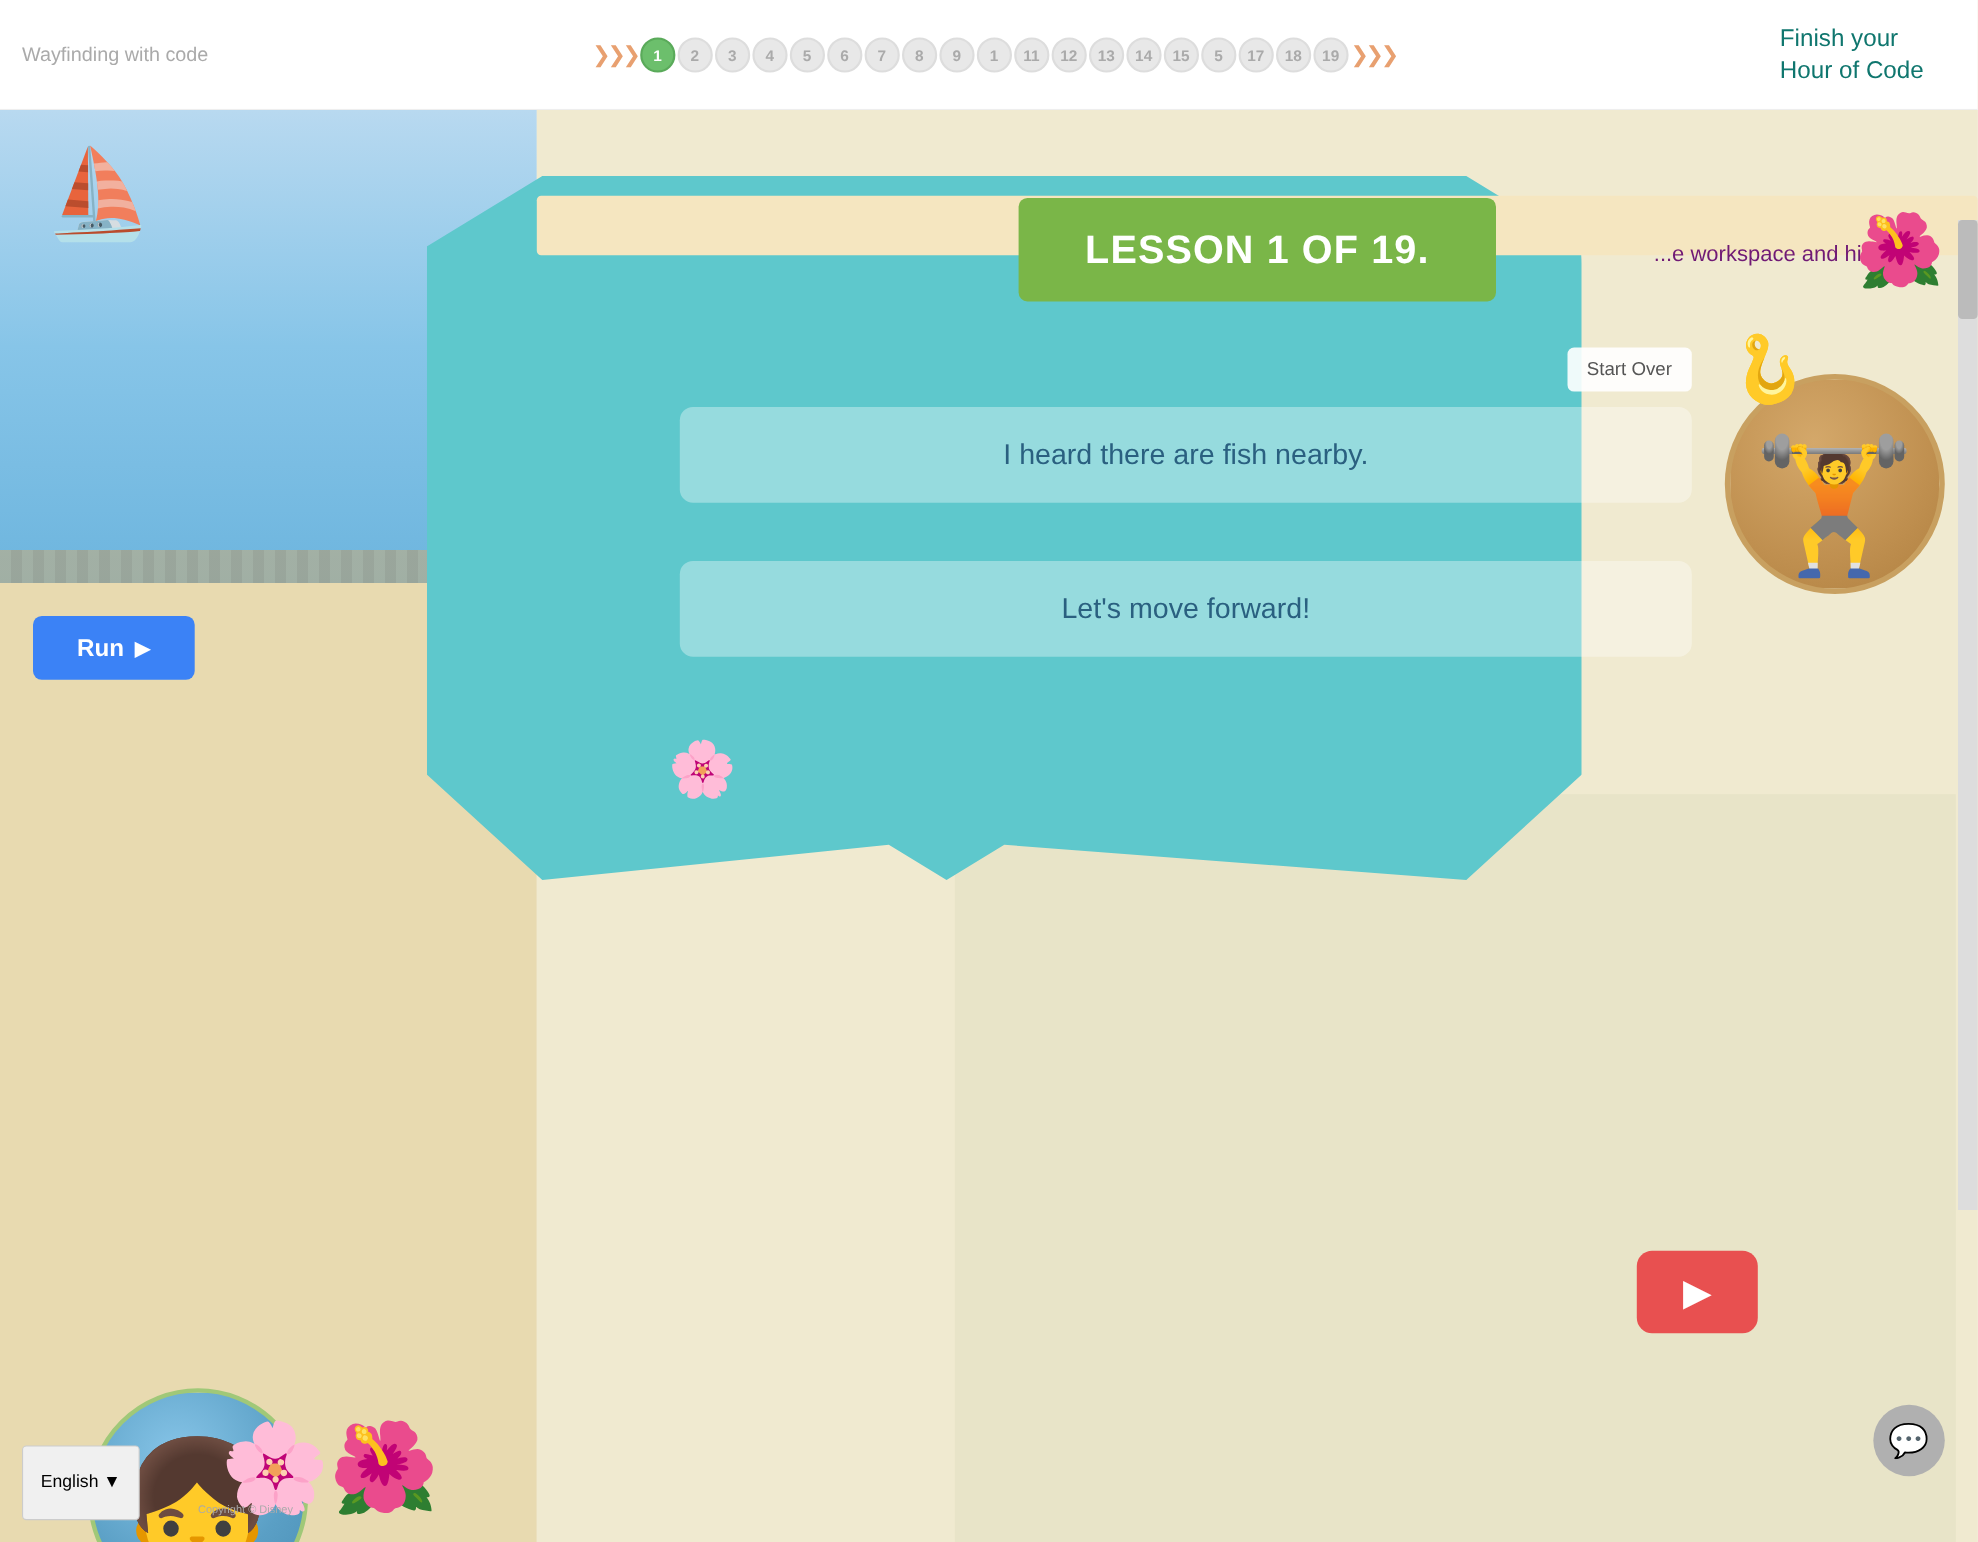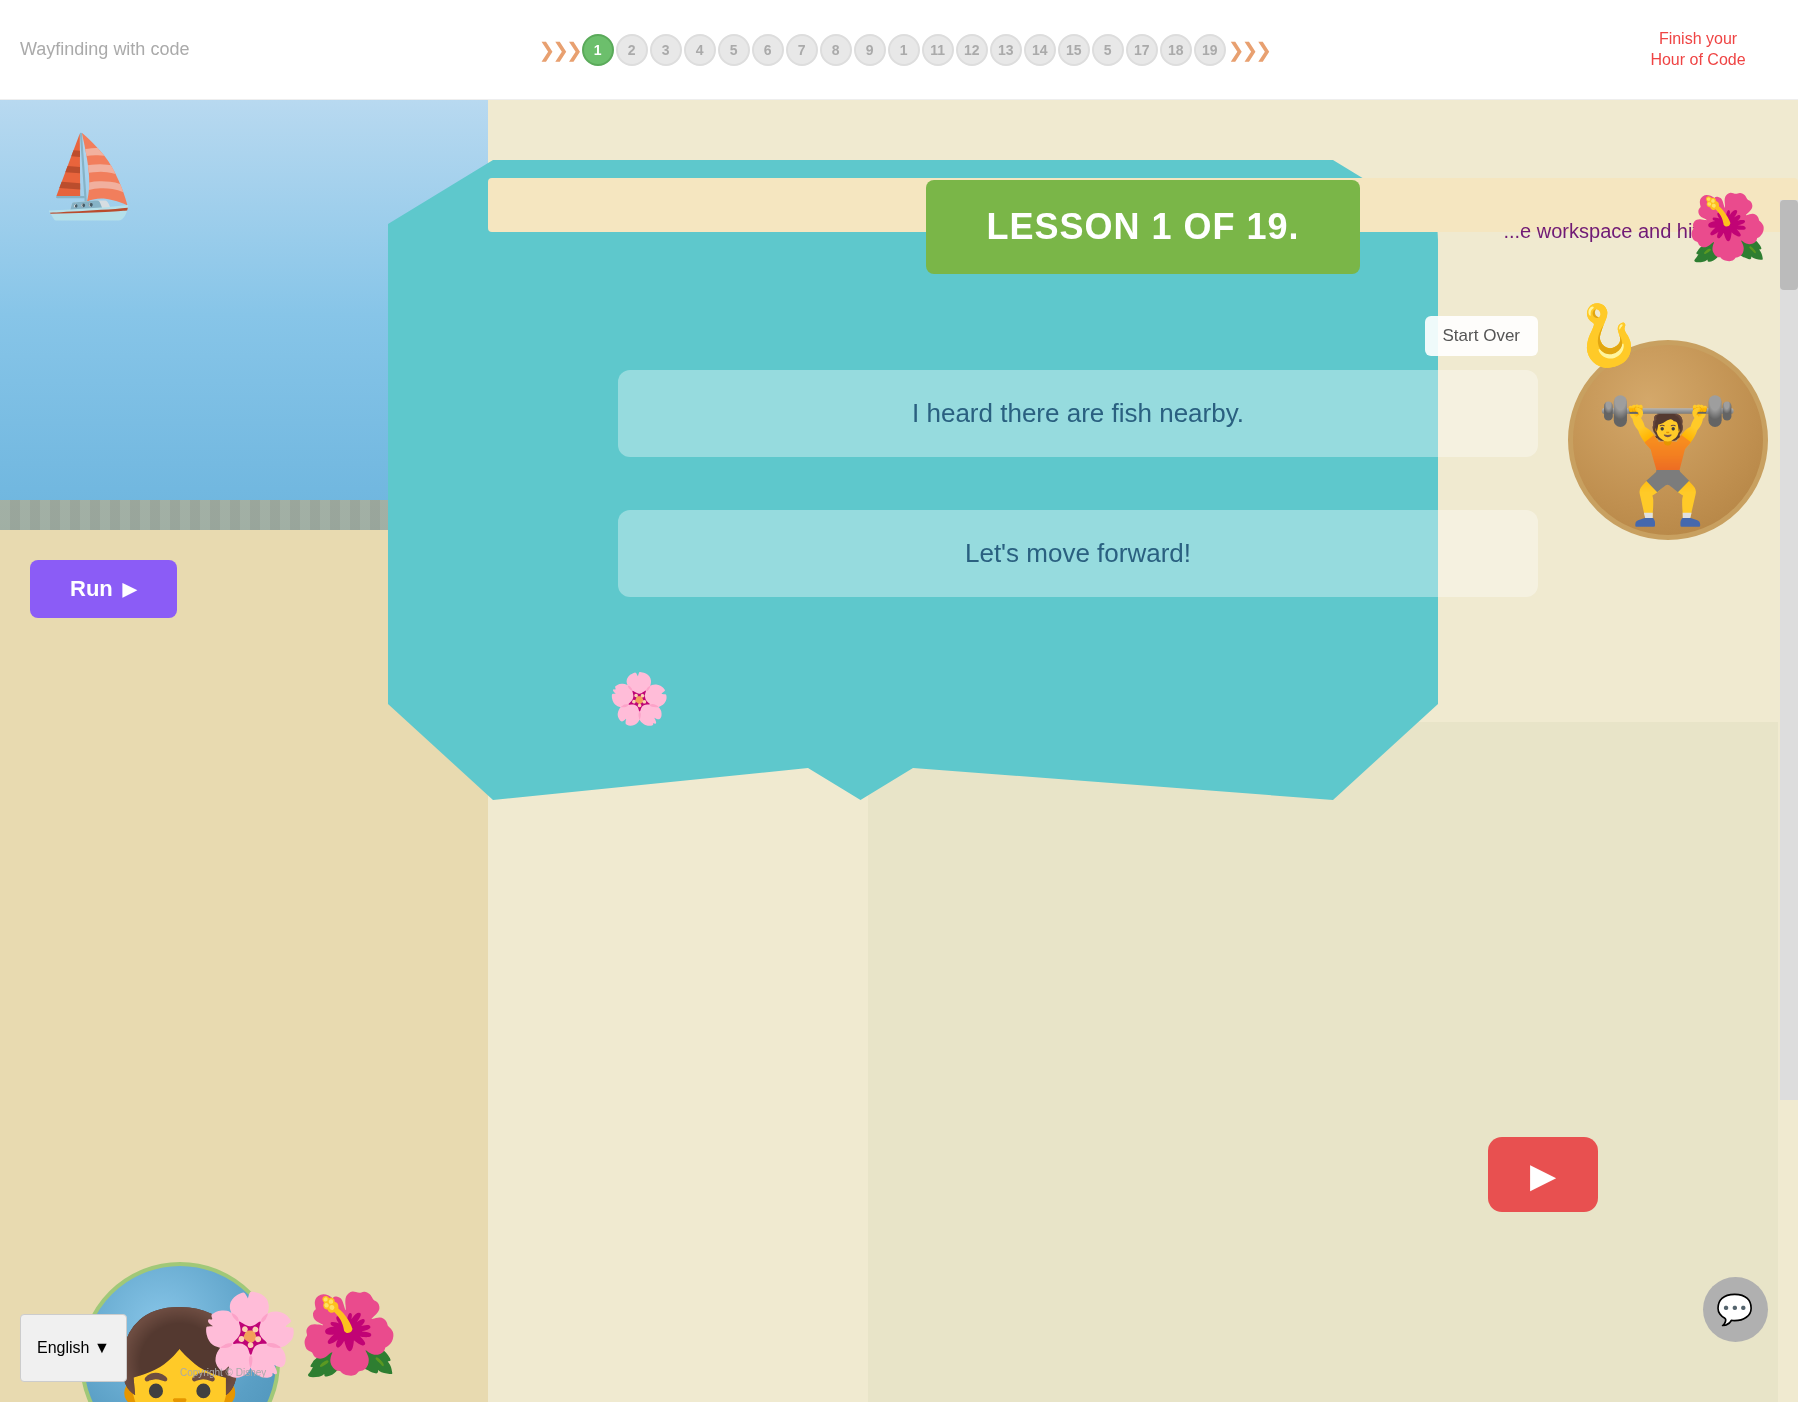--- a/index.html
+++ b/index.html
@@ -54,23 +54,23 @@
       background: #6cbf6c;
       color: white;
       border: 2px solid #5aaa5a;
     }
     .step-circle.inactive {
       background: #e8e8e8;
       color: #aaa;
       border: 2px solid #ddd;
     }
     .finish-link {
-      font-size: 16px;
-      color: #ef4444;
-      text-align: center;
+      font-size: 22px;
+      color: #0f766e;
+      text-align: left;
       min-width: 160px;
       line-height: 1.3;
       cursor: pointer;
     }
 
     
     .main-content {
       display: flex;
       width: 100%;
       height: calc(100% - 100px);
@@ -153,21 +153,21 @@
       left: 200px;
       font-size: 60px;
       z-index: 6;
     }
 
     
     .run-button {
       position: absolute;
       top: 20px;
       left: 30px;
-      background: #8b5cf6;
+      background: #3b82f6;
       color: white;
       font-size: 22px;
       font-weight: bold;
       padding: 16px 40px;
       border: none;
       border-radius: 8px;
       cursor: pointer;
       display: flex;
       align-items: center;
       gap: 10px;

